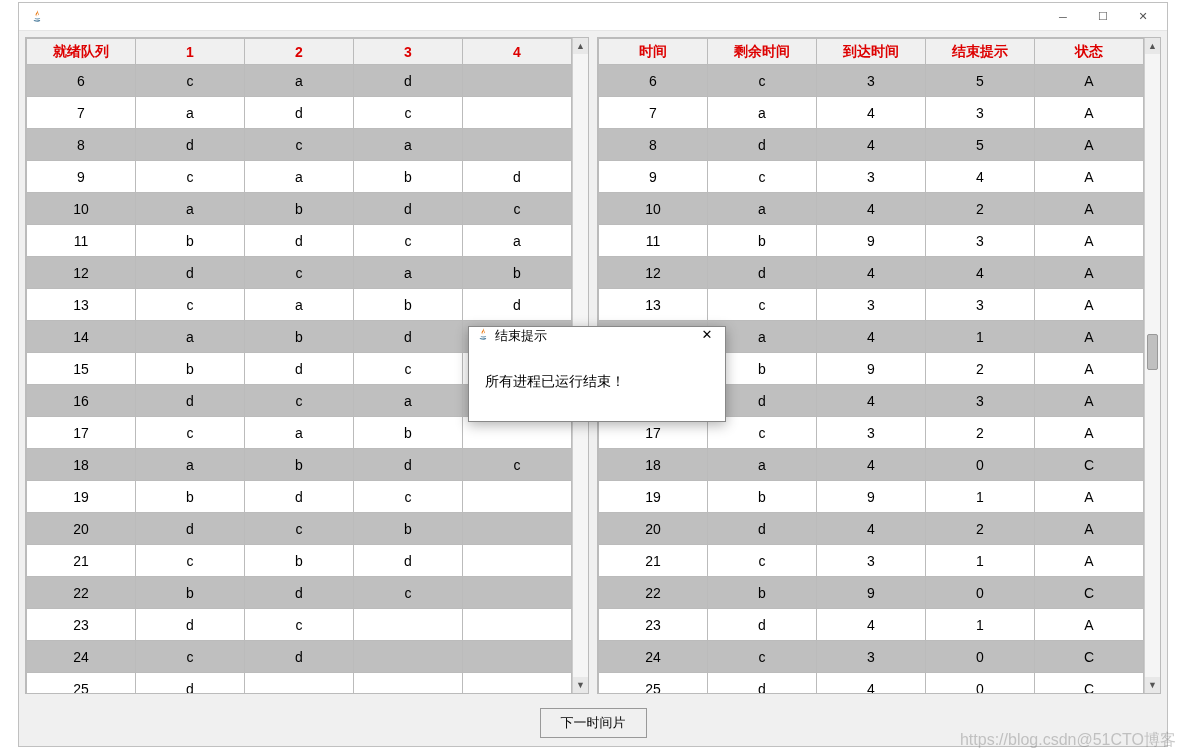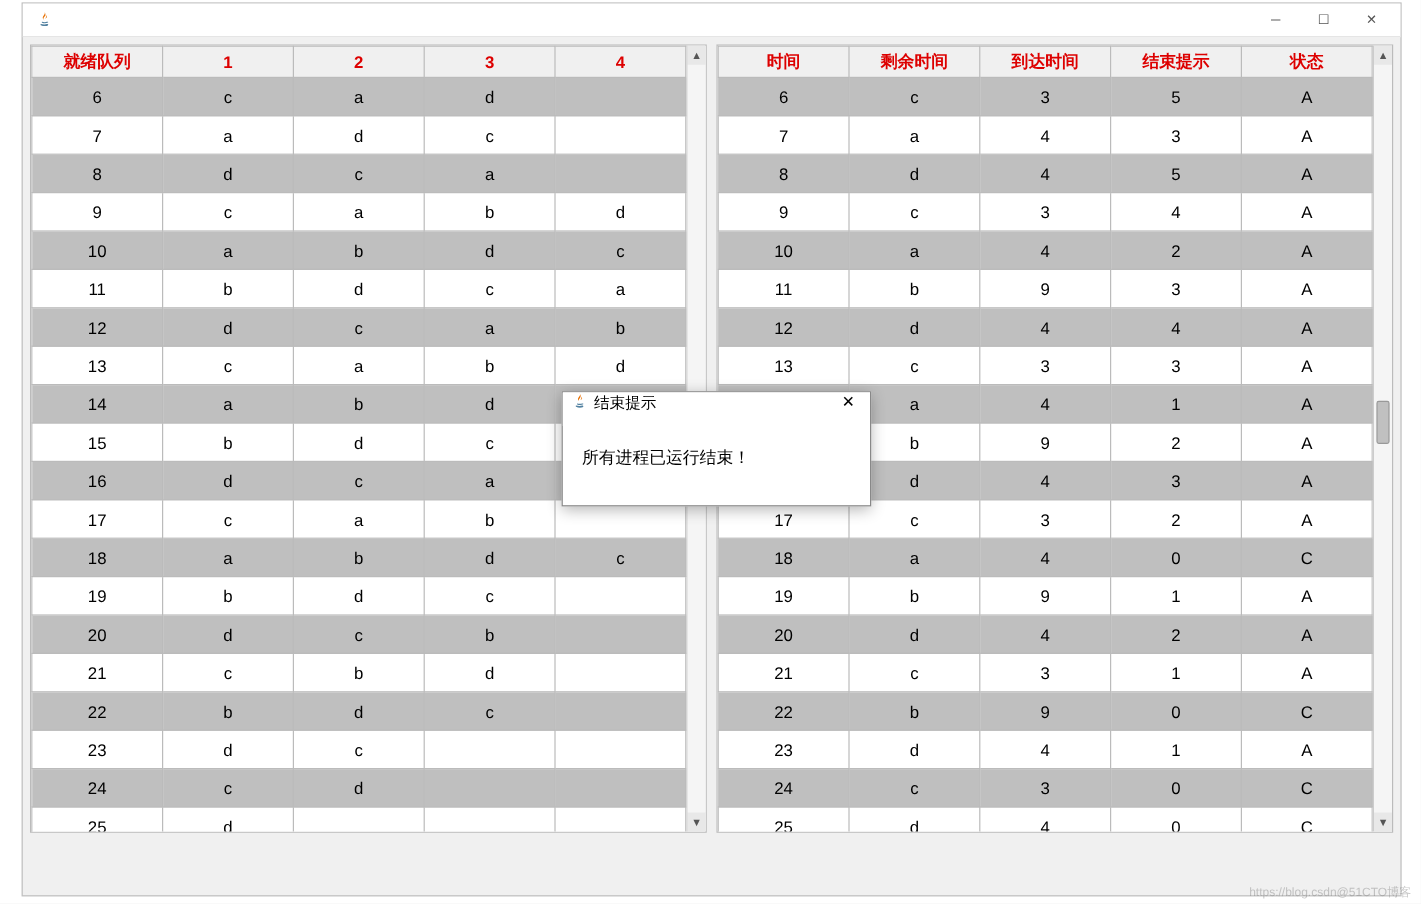--- a/index.html
+++ b/index.html
@@ -157,21 +157,21 @@
     .dialog-body {
       padding: 18px 16px 30px;
       text-align: left;
       font-size: 14px;
     }
     .watermark {
       position: absolute;
       bottom: 2px;
       right: 8px;
       color: rgba(120,120,120,0.4);
-      font-size: 10px;
+      font-size: 16px;
       margin-top: 24px;
     }
     .java-icon-svg { width:16px; height:16px; }
     .arrow { font-size: 9px; color: #555; }
     .row-even { background: #bfbfbf; }
     .row-odd { background: #fff; }
   </style>
 </head>
 <body>
 
@@ -524,20 +524,23 @@
         <div class="sb-track">
           <div class="sb-thumb" style="top:45%;height:36px"></div>
         </div>
         <div class="sb-btn">
             <span class="arrow">▼</span>
           </div>
       </div>
     </div>
   </div>
 
+  <div class="footer">
+    <button class="btn">下一时间片</button>
+  </div>
 </div>
 
 <div class="dialog">
   <div class="dialog-title">
     <span>
       <svg class="java-icon-svg" viewBox="0 0 16 16">
           <path fill="#5382a1" d="M5 12c2 1 5 1 6 0 .5-.5 0-1-1-1-1 .5-3 .5-5 0 0 0-.5.5 0 1zM6 10c2 .8 4 .5 5-.2.4-.3 0-.8-1-.6-.8.4-2.4.5-4 0 0 0-.4.4 0 .8z"></path>
           <path fill="#e76f00" d="M8 1c0 0 2 2 0 4-1.5 1.5-.5 2.5 0 3C7 7 6 6 7 4.5 8 3 9 2 8 1zM9 3.5c1 1 .5 2-.5 3 .8-.3 2-1 1.5-2C9.7 4 9 3.5 9 3.5z"></path>
         </svg>
     </span>

